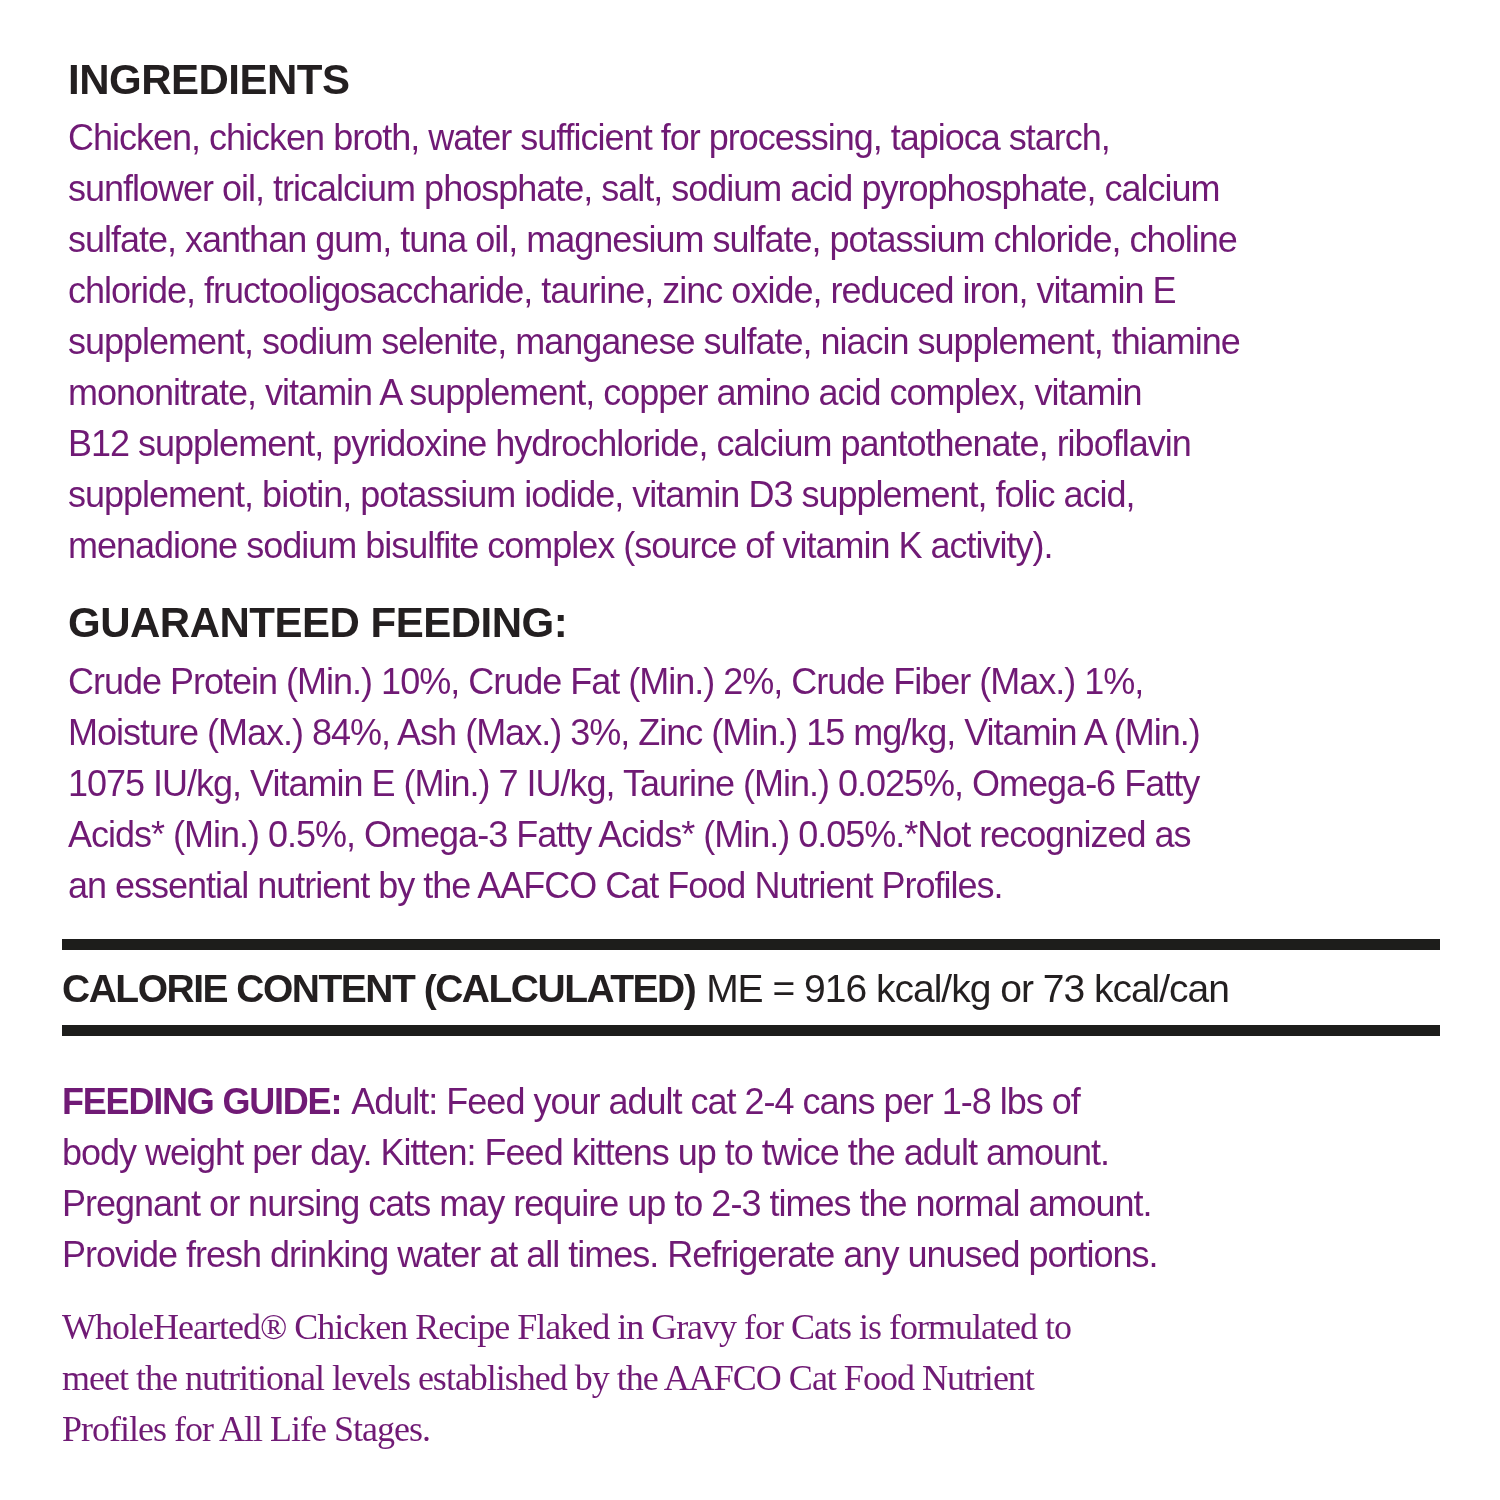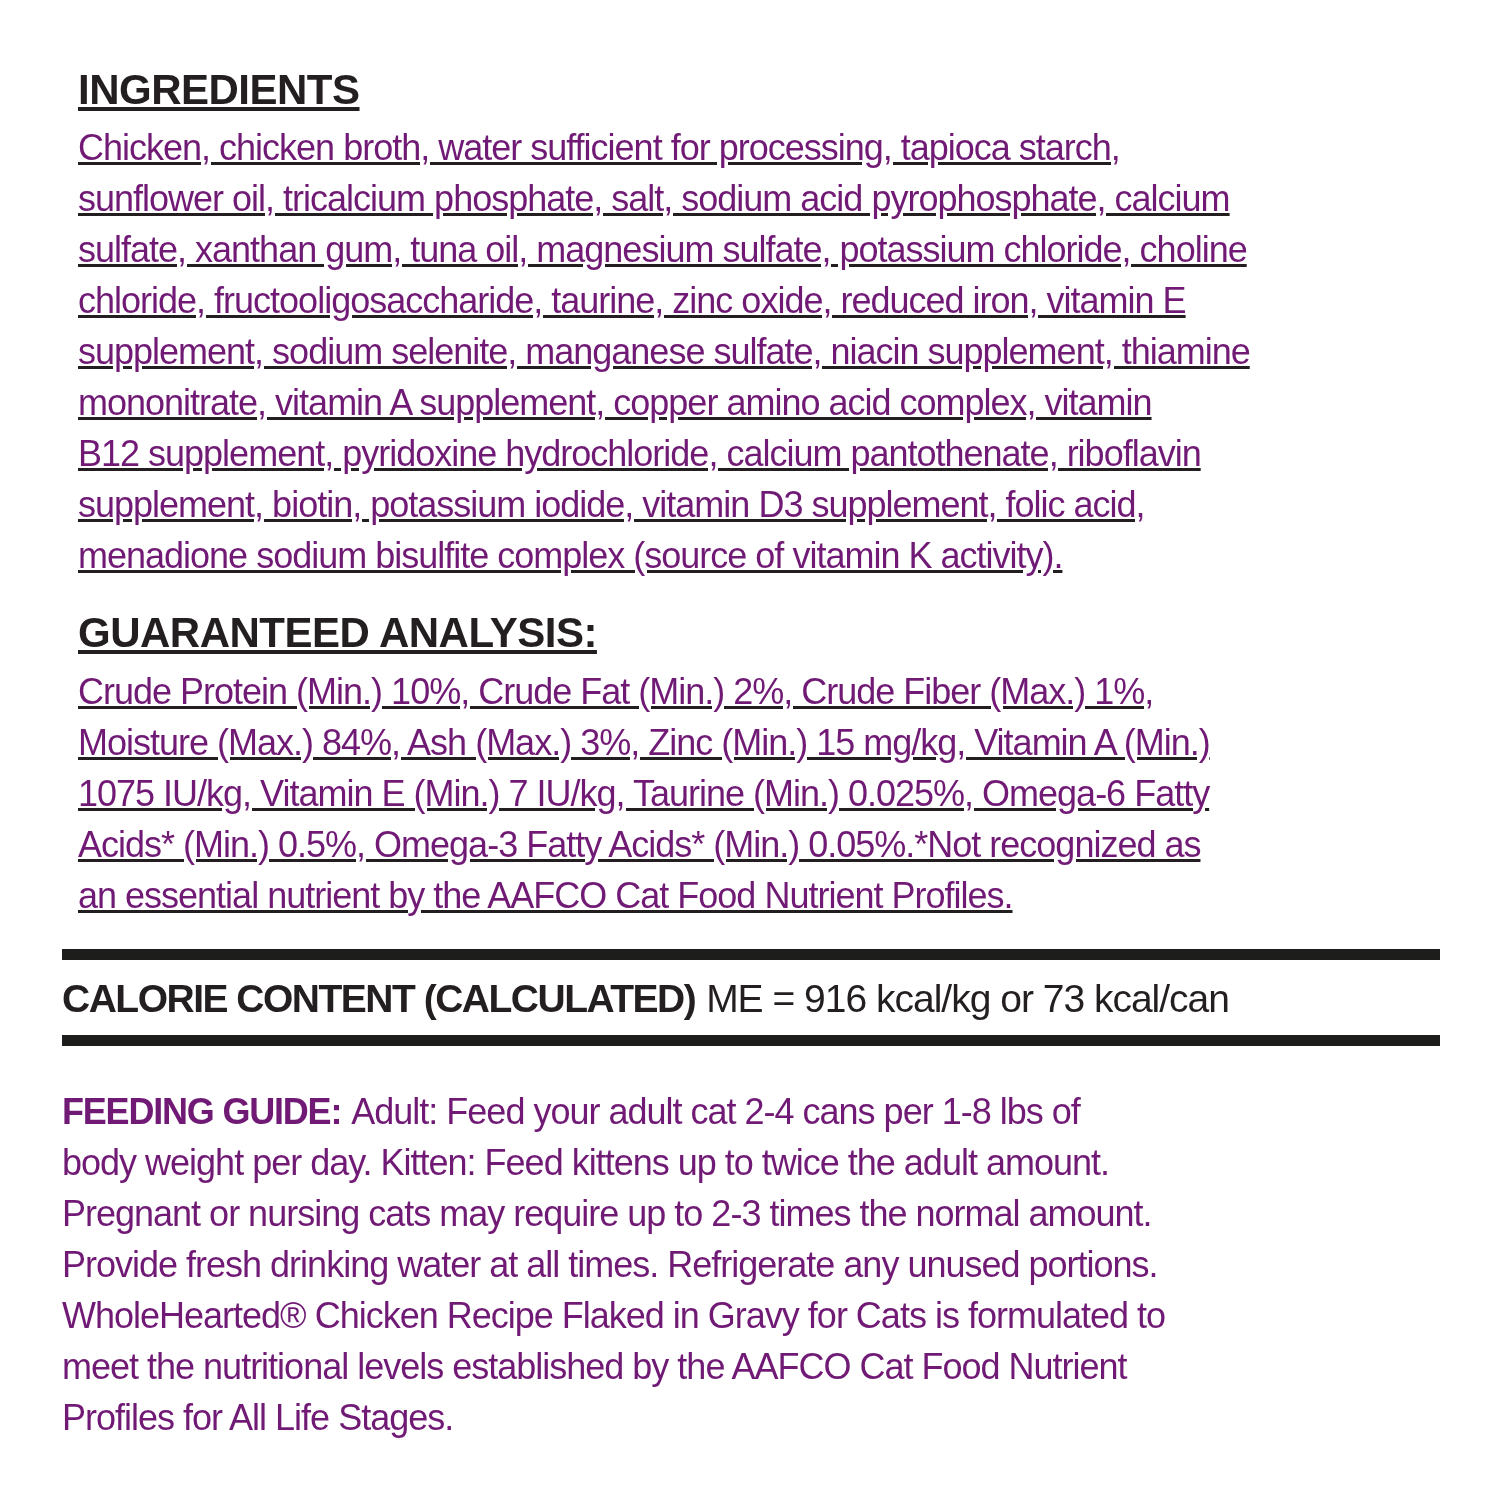--- a/index.html
+++ b/index.html
@@ -27,22 +27,21 @@
   }
   .body-text {
     margin: 0;
     font-size: 36px;
     line-height: 51px;
     letter-spacing: -1px;
     white-space: pre;
     color: #701a75;
   }
   .section {
-    margin: 16px;
-    text-decoration: underline;
+    margin: 6px;
   }
   .section + .section {
     margin-top: 28px;
   }
   .calorie-band {
     margin-top: 28px;
   }
   .rule-bar {
     height: 11px;
     background: #1d1d1b;
@@ -65,20 +64,22 @@
   .feeding-section {
     margin-top: 40px;
   }
   .lead-label {
     font-weight: 700;
     letter-spacing: -1.2px;
     margin-right: 0.28em;
     text-align: center;
   }
   .aafco-section {
+    margin-top: 22px;
+    font-family: Liberation Serif, serif;
   }
 </style>
 </head>
 <body>
 
 <div class="panel">
 
   <div class="section">
     <h2 class="section-heading">INGREDIENTS</h2>
     <p class="body-text">Chicken, chicken broth, water sufficient for processing, tapioca starch,
@@ -86,21 +87,21 @@
 sulfate, xanthan gum, tuna oil, magnesium sulfate, potassium chloride, choline
 chloride, fructooligosaccharide, taurine, zinc oxide, reduced iron, vitamin E
 supplement, sodium selenite, manganese sulfate, niacin supplement, thiamine
 mononitrate, vitamin A supplement, copper amino acid complex, vitamin
 B12 supplement, pyridoxine hydrochloride, calcium pantothenate, riboflavin
 supplement, biotin, potassium iodide, vitamin D3 supplement, folic acid,
 menadione sodium bisulfite complex (source of vitamin K activity).</p>
   </div>
 
   <div class="section">
-    <h2 class="section-heading">GUARANTEED ANALYSIS:</h2>
+    <h2 class="section-heading">GUARANTEED FEEDING:</h2>
     <p class="body-text">Crude Protein (Min.) 10%, Crude Fat (Min.) 2%, Crude Fiber (Max.) 1%,
 Moisture (Max.) 84%, Ash (Max.) 3%, Zinc (Min.) 15 mg/kg, Vitamin A (Min.)
 1075 IU/kg, Vitamin E (Min.) 7 IU/kg, Taurine (Min.) 0.025%, Omega-6 Fatty
 Acids* (Min.) 0.5%, Omega-3 Fatty Acids* (Min.) 0.05%.*Not recognized as
 an essential nutrient by the AAFCO Cat Food Nutrient Profiles.</p>
   </div>
 
   <div class="calorie-band">
     <div class="rule-bar"></div>
     <div class="calorie-line">

